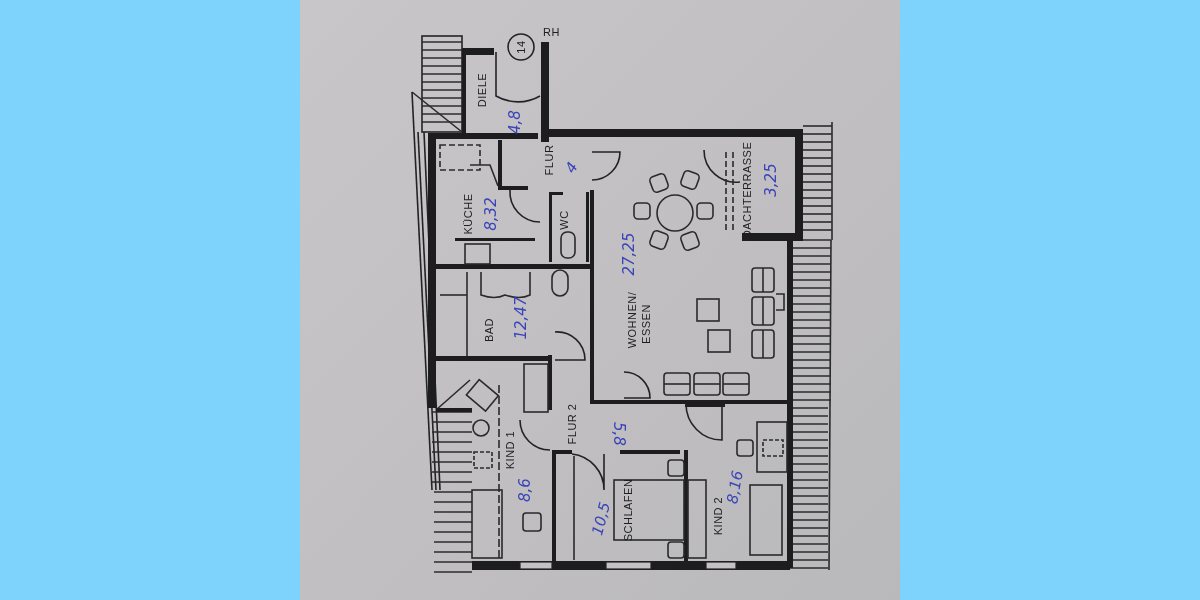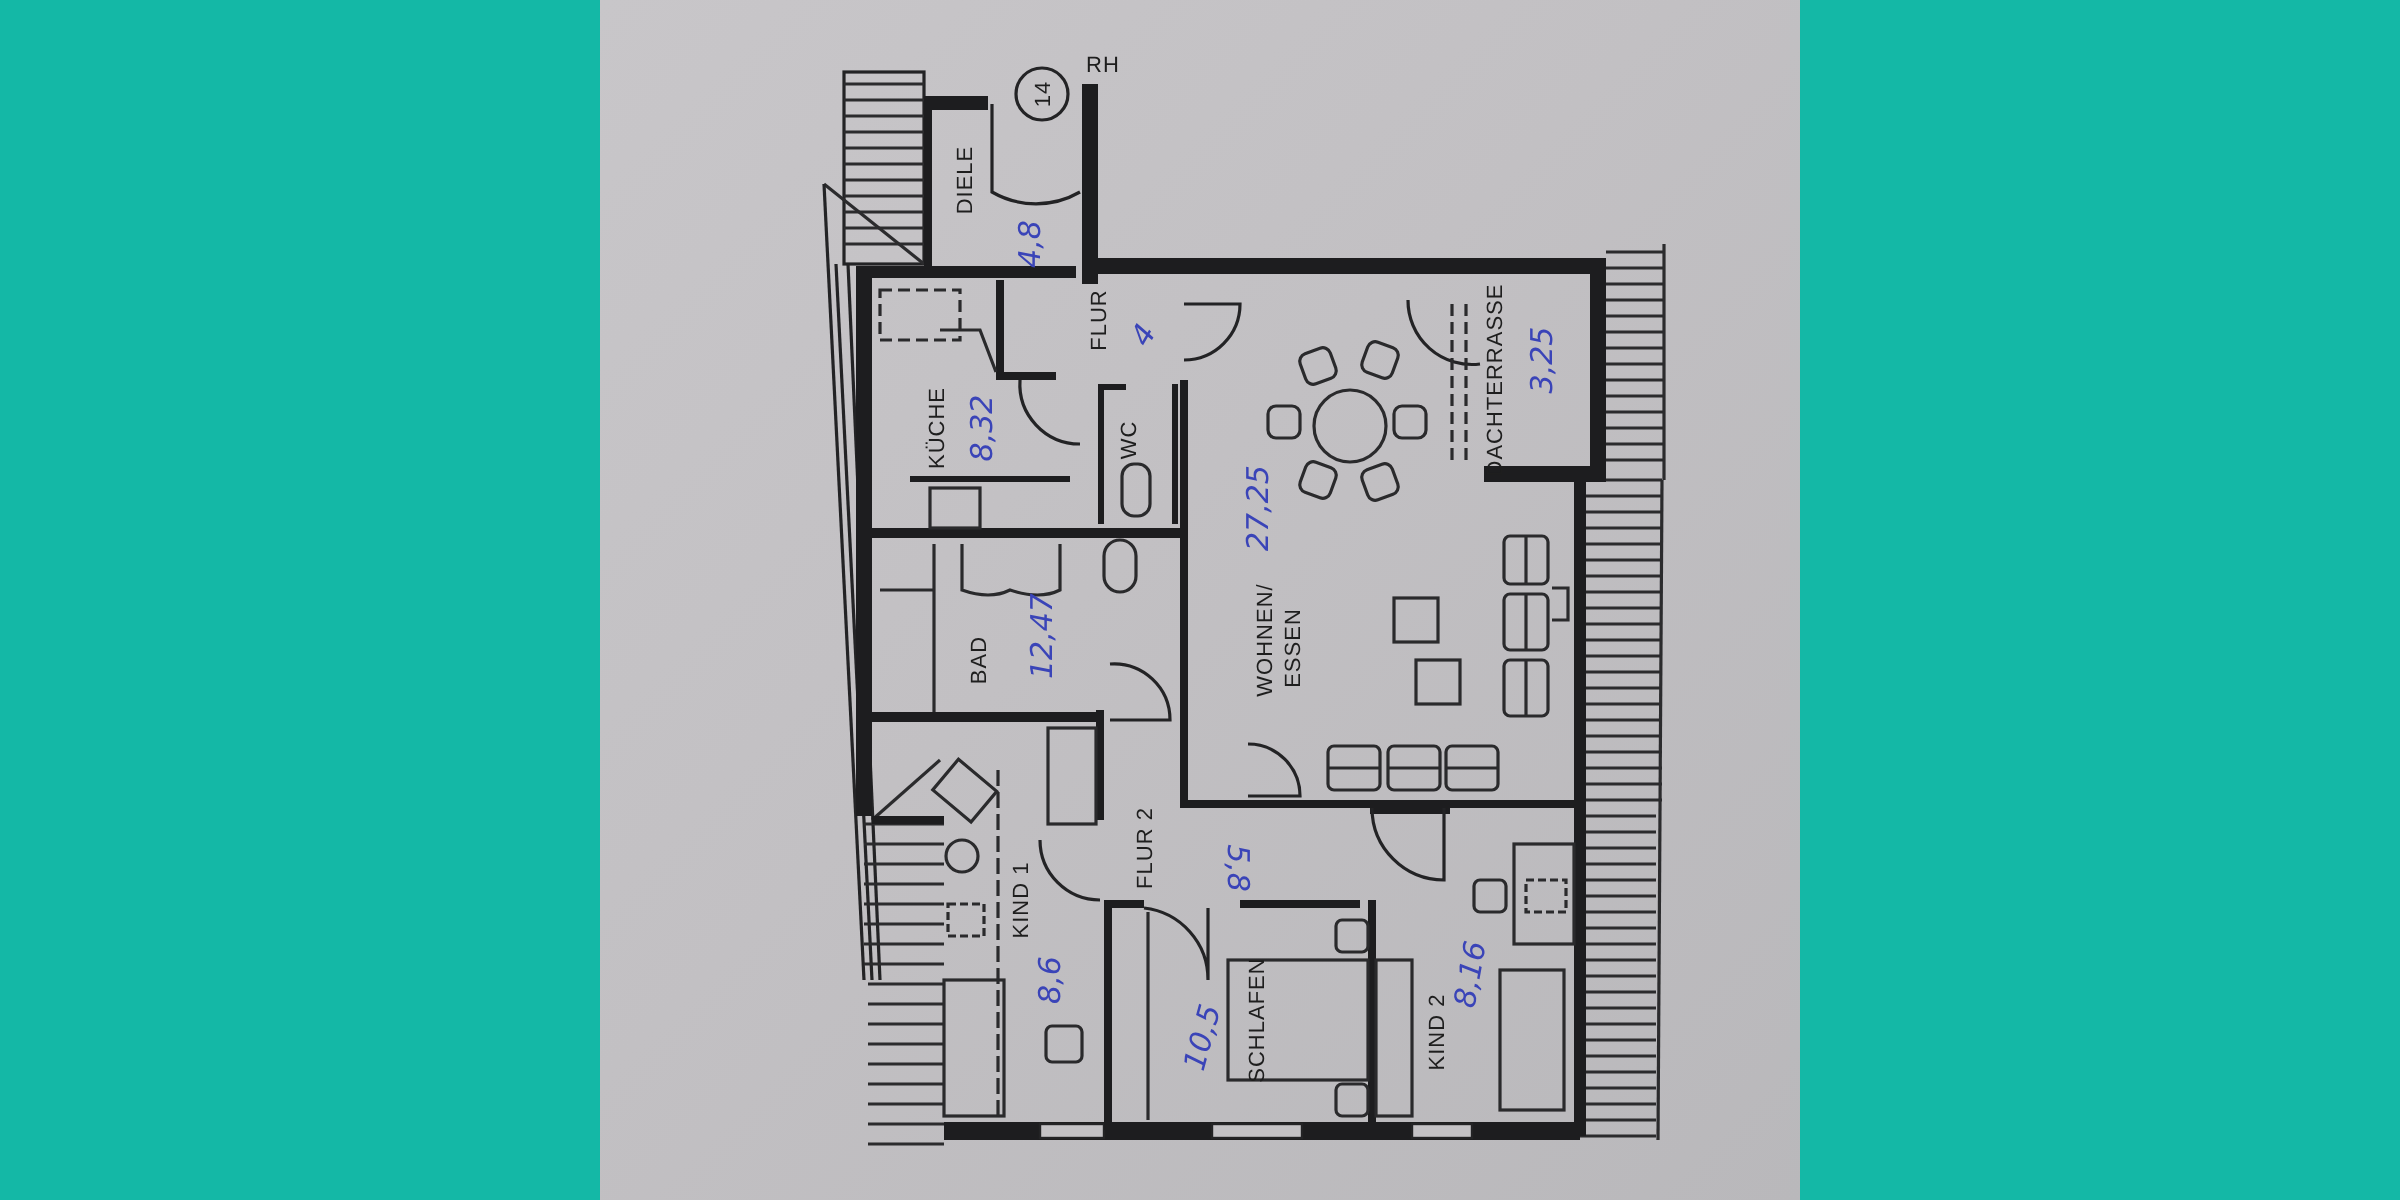--- a/index.html
+++ b/index.html
@@ -1,16 +1,16 @@
 <!DOCTYPE html>
 <html><head>
   <meta charset="utf-8">
   <style>
     html, body { margin: 0; padding: 0; width: 1200px; height: 600px; background: #ffffff; overflow: hidden; }
-    #stage { position: relative; width: 1200px; height: 600px; background: #14b8a6; }
+    #stage { position: relative; width: 1200px; height: 600px; background: #7dd3fc; }
     #photo { position: absolute; left: 300px; top: 0; width: 600px; height: 600px; background: linear-gradient(135deg, #c8c6c9 0%, #c2c0c3 45%, #b9b8bb 100%); }
     svg { position: absolute; left: 0; top: 0; }
     .lbl { font-family: "Liberation Sans", sans-serif; font-size: 11px; fill: #1e1e1e; letter-spacing: 0.5px; }
     .hw { font-family: "DejaVu Sans", sans-serif; font-size: 15px; fill: #3a44b8; font-style: italic; }
     .wall { fill: #1d1d1f; }
     .thin { stroke: #232325; stroke-width: 1.6; fill: none; }
     .furn { stroke: #2a2a2c; stroke-width: 1.6; fill: none; }
     .hatch { stroke: #2b2b2d; stroke-width: 1.6; }
   </style>
 </head>

